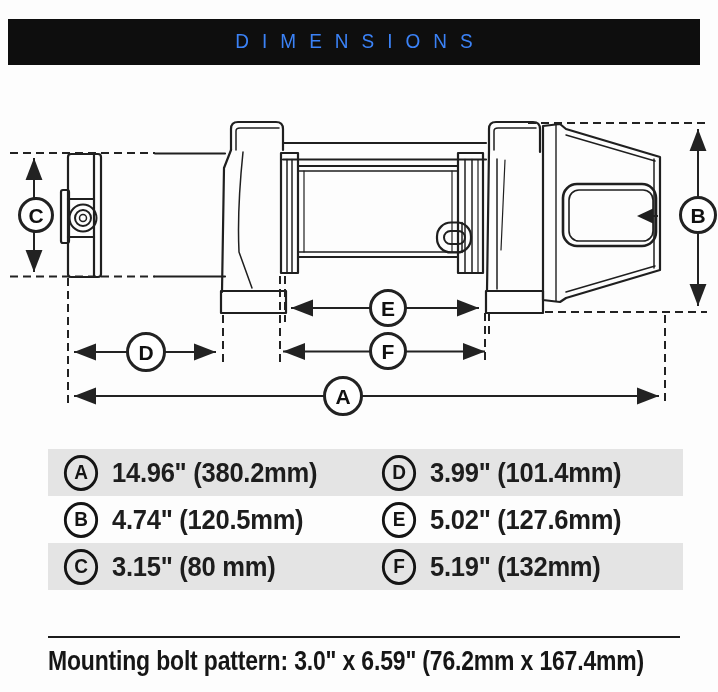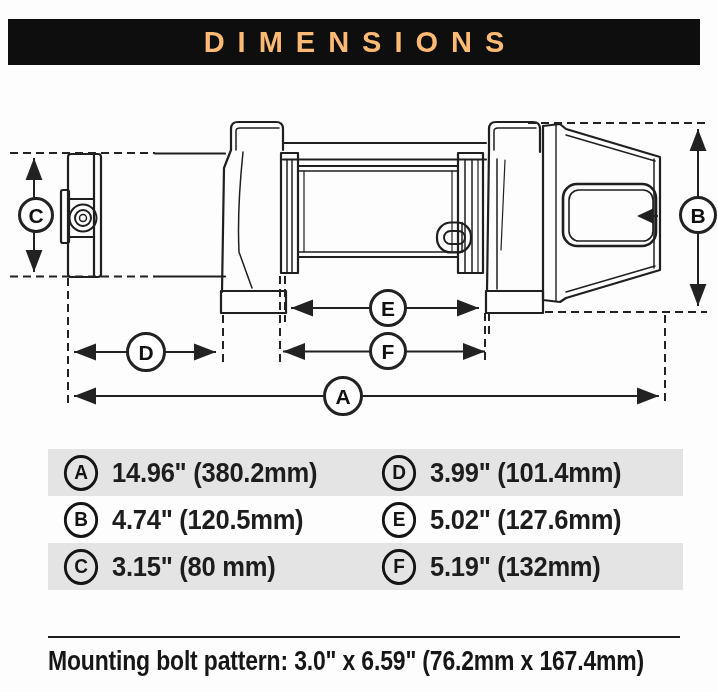--- a/index.html
+++ b/index.html
@@ -6,21 +6,21 @@
   .stage{
     position:relative;width:718px;height:692px;background:#fdfdfd;overflow:hidden;
     font-family:"Liberation Sans",sans-serif;
   }
   
   .hdr{
     position:absolute;left:8px;top:19px;width:692px;height:46px;
     background:#0e0e0e;display:flex;align-items:center;justify-content:center;
   }
   .hdr-title{
-    color:#fdba74;font-size:29px;font-weight:700;letter-spacing:13px;padding-left:13px;
+    color:#3b82f6;font-size:19px;font-weight:400;letter-spacing:13px;padding-left:13px;
     transform:scaleY(1.02);white-space:nowrap;
   }
   
   .diagram{position:absolute;left:0;top:0;width:718px;height:692px;}
   
   .dtable{position:absolute;left:48px;top:449px;width:635px;}
   .trow{display:flex;align-items:center;height:47px;}
   .trow.gray{background:#e4e4e4;}
   .tcell{display:flex;align-items:center;}
   .tcell.left{width:330px;padding-left:15px;box-sizing:border-box;}

